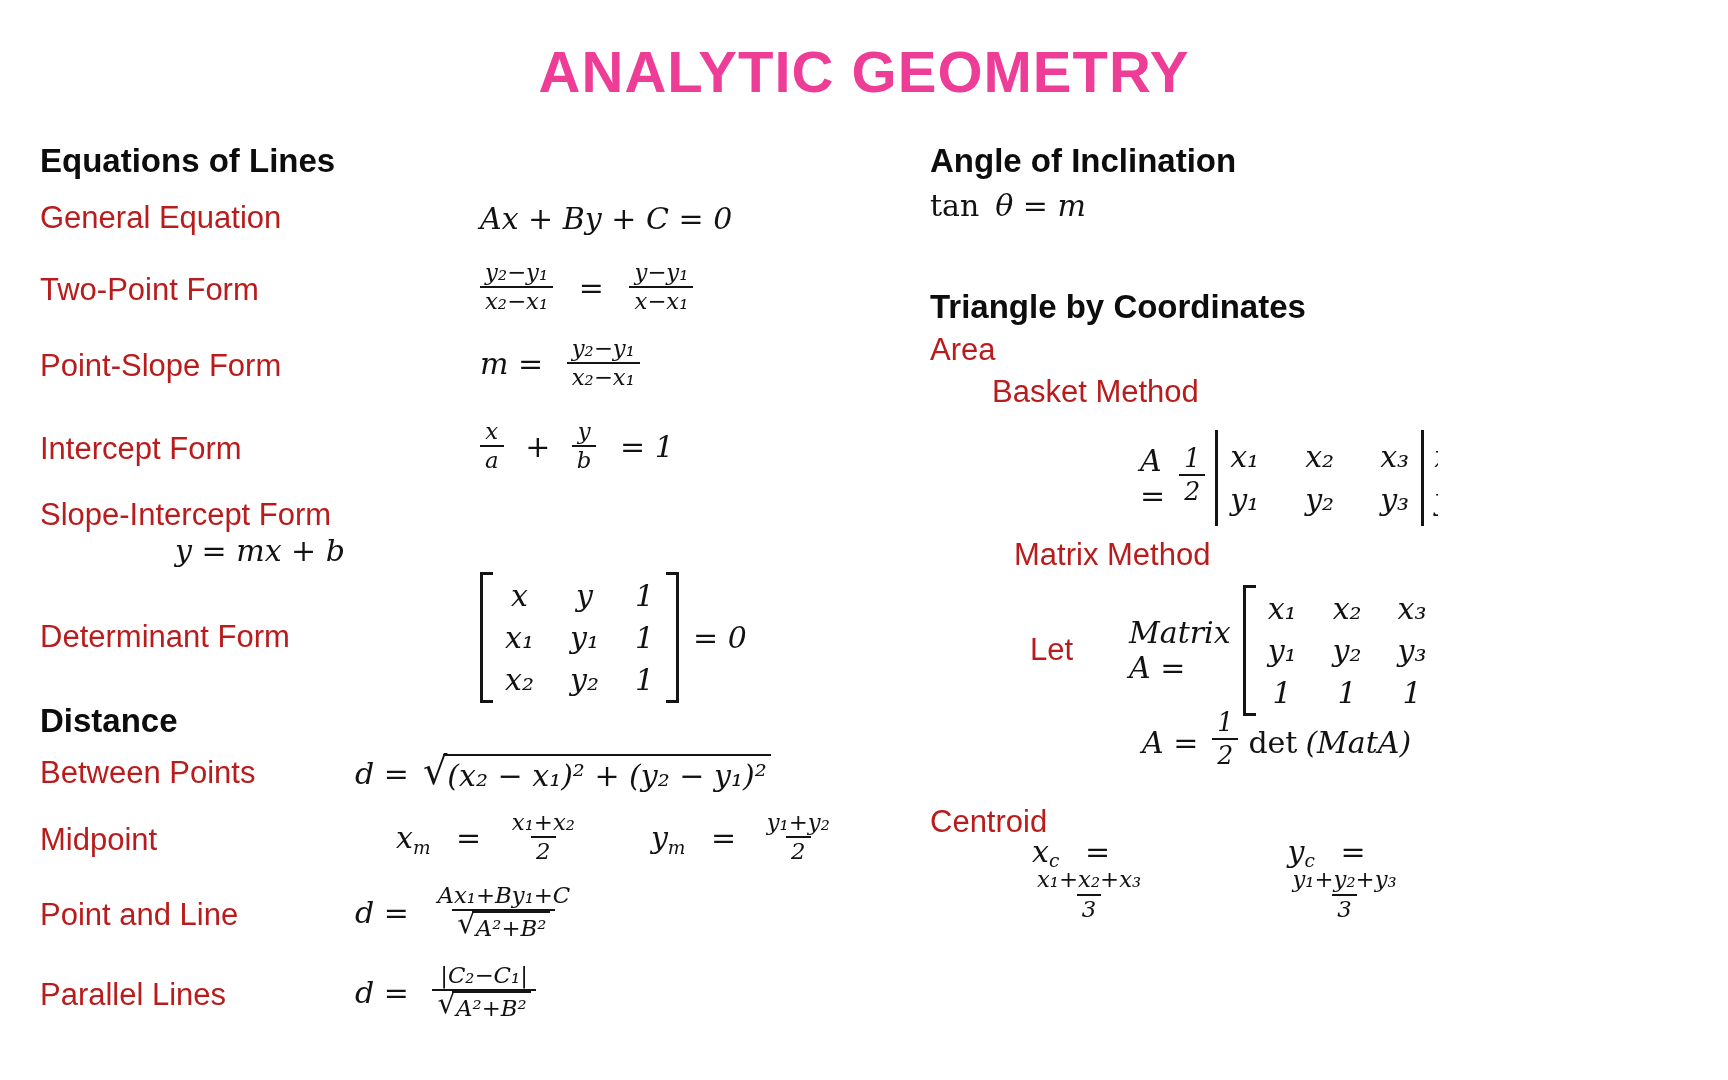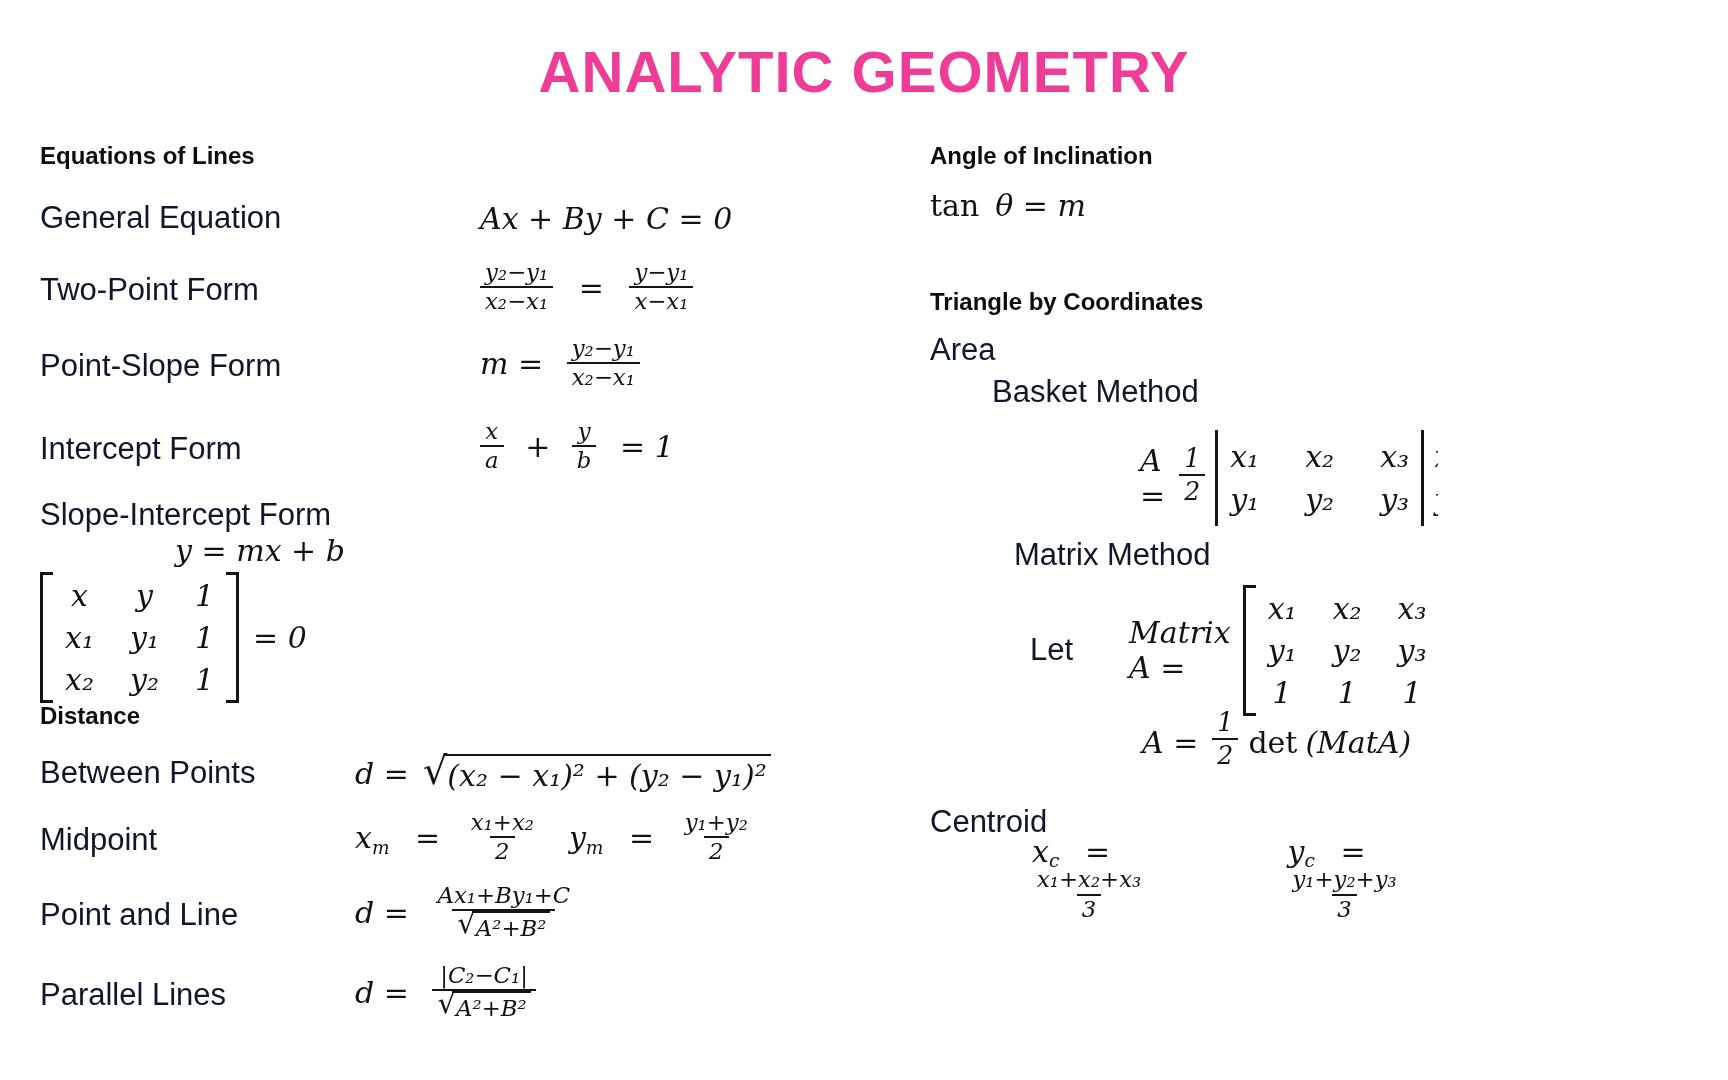--- a/index.html
+++ b/index.html
@@ -1,22 +1,22 @@
 <!DOCTYPE html>
 <html><head>
 <meta charset="utf-8">
 <style>
   html,body{margin:0;padding:0;background:#ffffff;}
   #page{position:relative;width:1438px;height:1080px;background:#ffffff;overflow:hidden;
         font-family:"Liberation Sans",sans-serif;color:#141414;}
   .abs{position:absolute;}
   .title{left:0;top:38px;width:1728px;text-align:center;font-size:58px;font-weight:bold;
          color:#ee3d96;letter-spacing:1px;}
-  .h1{font-size:24px;font-weight:bold;color:#0d0d0d;}
-  .label{font-size:31px;color:#0f172a;}
+  .h1{font-size:33px;font-weight:bold;color:#0d0d0d;}
+  .label{font-size:31px;color:#b91c1c;}
   .row{display:flex;align-items:center;}
   .eol-label{width:440px;flex:none;}
   .dist-label{width:315px;flex:none;}
   .math{font-family:"DejaVu Serif","DejaVu Sans",serif;font-style:italic;font-size:30px;color:#121212;}
   .rm{font-style:normal;}
   sub{font-size:0.62em;font-style:italic;vertical-align:-0.28em;line-height:0;}
   .frac{display:inline-flex;flex-direction:column;align-items:center;vertical-align:middle;
         font-size:0.76em;line-height:1.2;transform:translateY(-3px);}
   .frac .num,.frac .den{padding:0 5px;text-align:center;}
   .frac .den{border-top:2px solid #141414;}
@@ -94,20 +94,21 @@
       <span class="tail">= 1</span>
     </span>
   </div>
 
   <div class="abs row" style="left:40px;top:497px;height:46px;flex-direction:column;">
     <span class="label eol-label">Slope-Intercept Form</span>
     <span class="math">y = mx + b</span>
   </div>
 
   <div class="abs row" style="left:40px;top:562px;height:150px;">
+    <span class="label eol-label">Determinant Form</span>
     <span class="math" style="display:inline-flex;align-items:center;">
       <span class="mat">
         <span class="brak l"></span>
         <span class="mgrid">
           <span>x</span>
             <span>y</span>
             <span>1</span>
           <span>x₁</span>
             <span>y₁</span>
             <span>1</span>
@@ -127,21 +128,21 @@
     <span class="label dist-label">Between Points</span>
     <span class="math" style="display:inline-flex;align-items:center;">
       <span class="lead">d =</span>
       <span class="sqrt">
           <span class="rad">√</span>
           <span class="rdc">(x₂ − x₁)² + (y₂ − y₁)²</span>
         </span>
     </span>
   </div>
 
-  <div class="abs row" style="left:40px;top:798px;height:84px;">
+  <div class="abs row" style="left:40px;top:798px;height:84px;gap:41px;">
     <span class="label dist-label">Midpoint</span>
     <span class="math">
       <span>x</span><sub>m</sub>
       <span class="eq">=</span>
       <span class="frac">
           <span class="num">x₁+x₂</span>
           <span class="den">2</span>
         </span>
     </span>
     <span class="math" style="margin-left:30px;">

